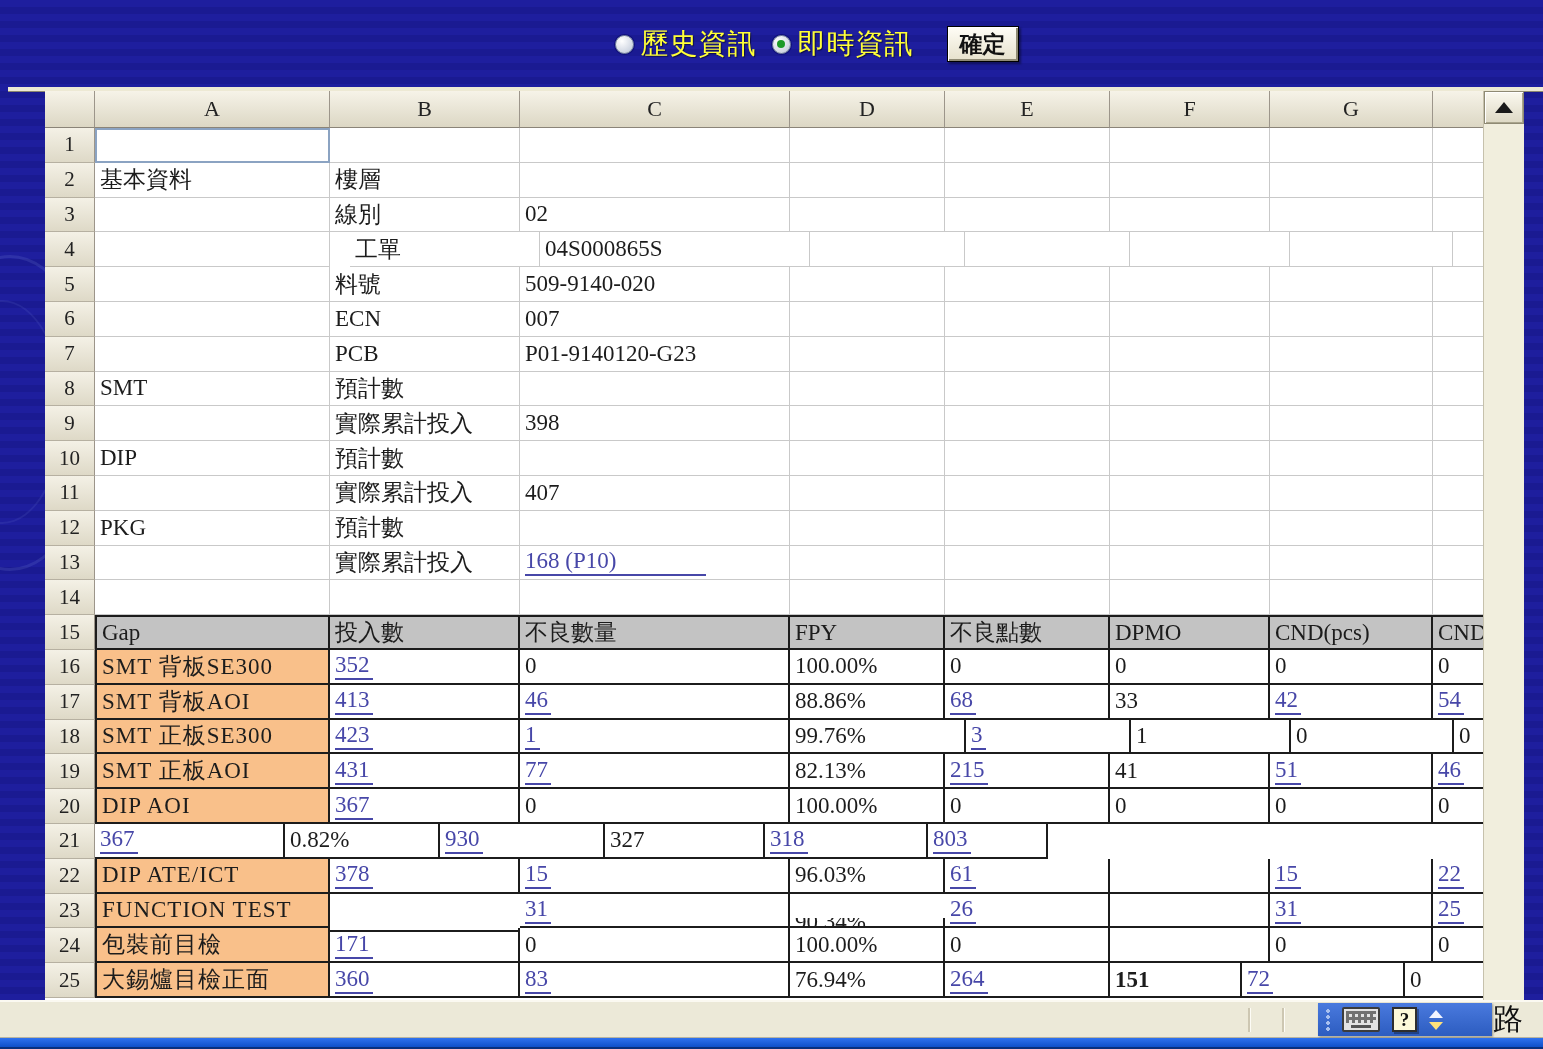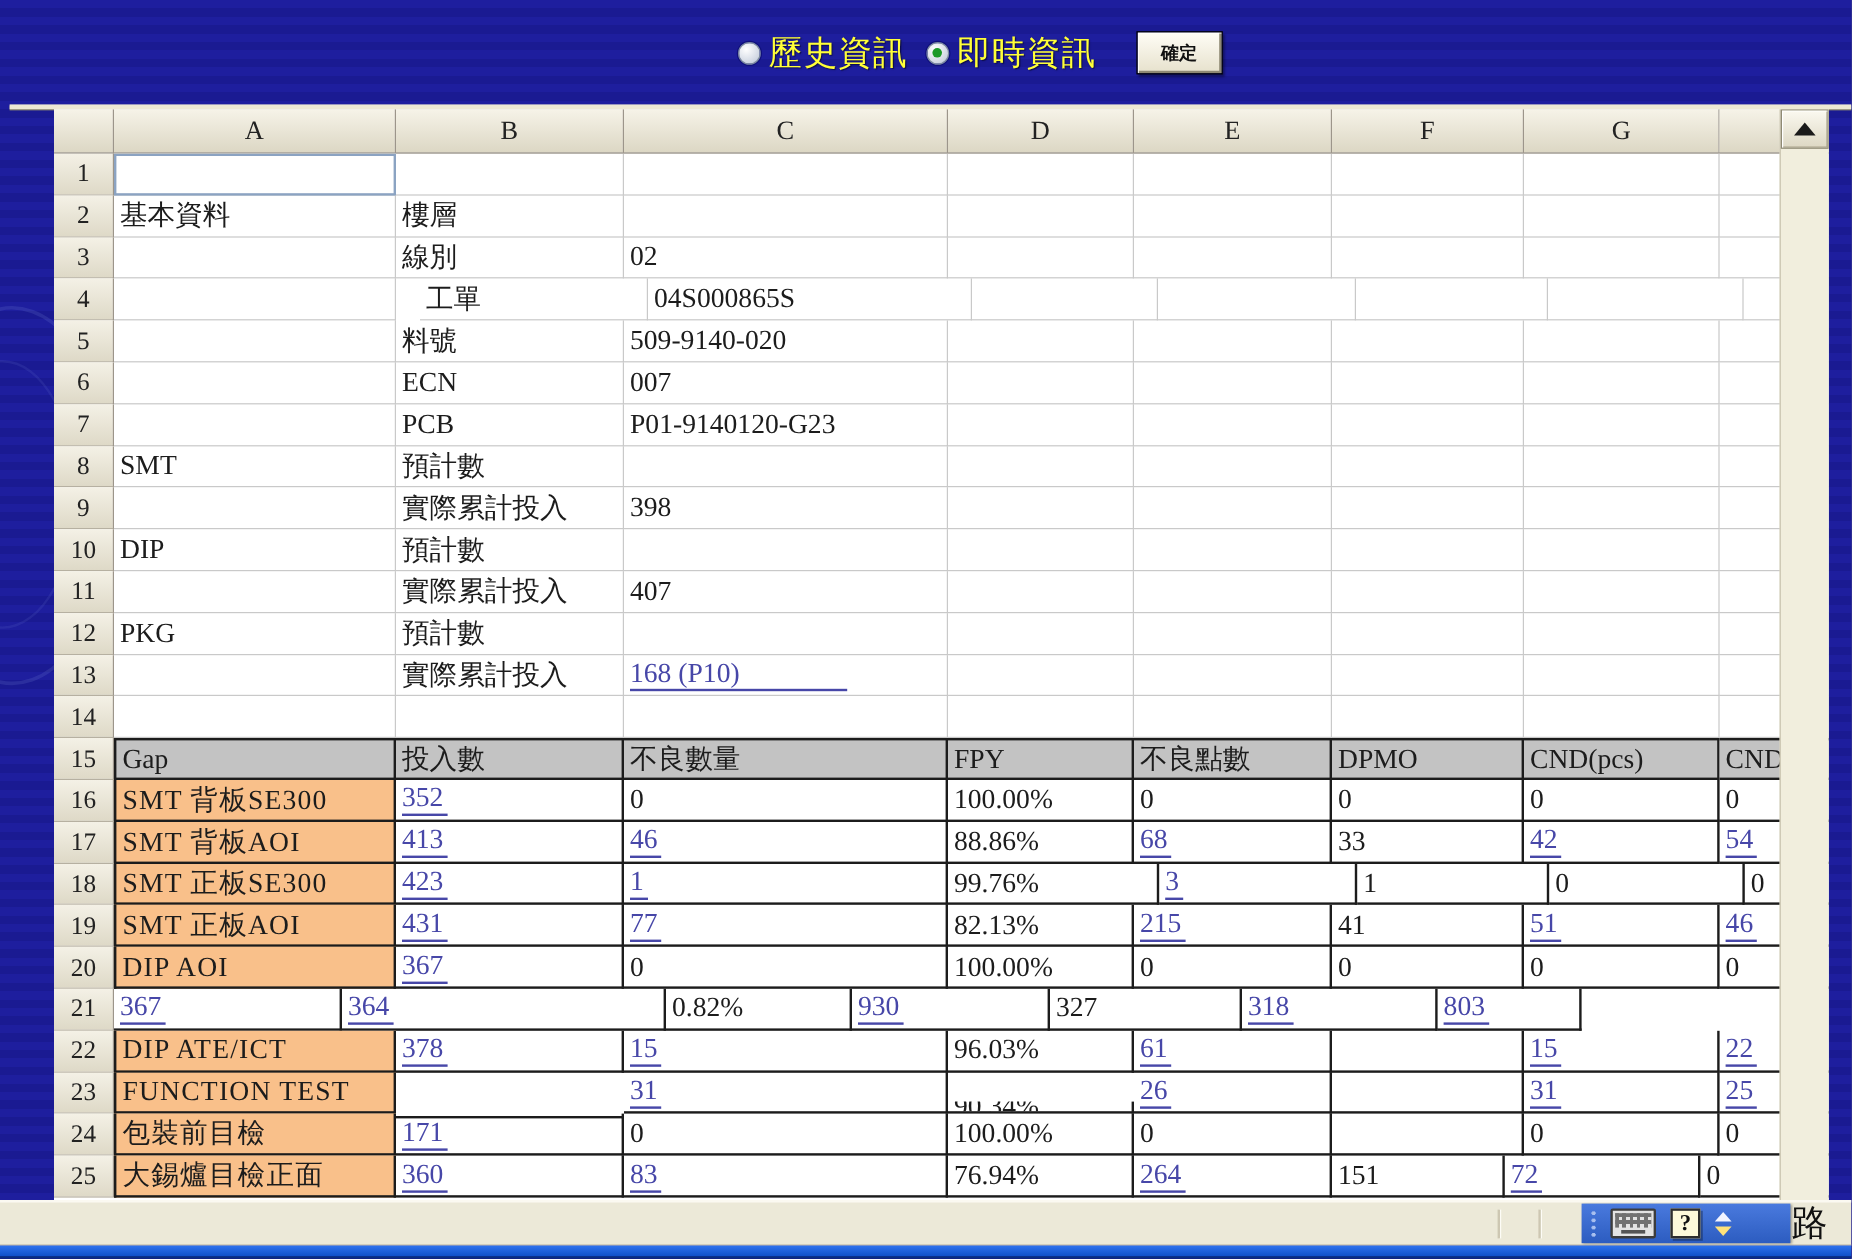--- a/index.html
+++ b/index.html
@@ -10,21 +10,21 @@
   .arc2{position:absolute;left:-60px;top:300px;width:120px;height:220px;border:2px solid rgba(150,170,235,.10);border-radius:50%;}
 
   
   .topbar{position:absolute;left:0;top:0;width:100%;height:88px;display:flex;align-items:center;}
   .radio-group{position:absolute;left:calc(50% + 45px);transform:translateX(-50%);display:flex;align-items:center;gap:7px;}
   .radio{width:17px;height:17px;border-radius:50%;background:radial-gradient(circle at 35% 30%,#ffffff,#cfd6e2 70%,#9aa6b8);border:1px solid #7c8aa0;display:inline-flex;align-items:center;justify-content:center;box-shadow:0 0 0 1px #10107a;}
   .radio .dot{width:8px;height:8px;border-radius:50%;background:#1c9a28;}
   .rlabel{color:#ffff38;font-size:28px;letter-spacing:1px;margin-right:8px;text-shadow:1px 1px 1px rgba(0,0,0,.55);}
   .confirm{margin-left:18px;min-width:72px;height:36px;background:linear-gradient(#fffdf6,#e6e1cc);
     border:1px solid #000;box-shadow:inset 1px 1px 0 #ffffff,inset -2px -2px 0 #8f8a74,2px 2px 2px rgba(0,0,0,.4);
-    font-family:inherit;font-size:15px;font-weight:600;color:#111;padding:0 8px;cursor:pointer;}
+    font-family:inherit;font-size:23px;font-weight:600;color:#111;padding:0 8px;cursor:pointer;}
 
   .topline{position:absolute;left:8px;top:87px;width:1535px;height:4px;background:#ede9d4;box-shadow:0 1px 0 #8a8670;}
 
   
   .sheet{position:absolute;left:45px;top:91px;width:1479px;height:909px;background:#ffffff;overflow:hidden;}
   .colhead{display:flex;height:37px;}
   .hcell{box-sizing:border-box;height:37px;flex:none;display:flex;align-items:center;justify-content:center;
     background:linear-gradient(#f6f3e8,#dcd7c4);border-right:1px solid #9c958a;border-bottom:1px solid #8a8478;
     font-size:22px;color:#222;}
   .gridrows{height:872px;overflow:hidden;}
@@ -353,23 +353,20 @@
           <div class="cell td" style="width: 165px;">0</div>
           <div class="cell td" style="width: 160px;">0</div>
           <div class="cell td" style="width: 163px;">0</div>
           <div class="cell td" style="width: 120px;">0</div>
         </div>
         <div class="row">
           <div class="rowhdr" style="width: 50px;">21</div>
           <div class="cell td" style="width: 190px;">
             <a href="#" class="lnk">367</a>
           </div>
-          <div class="cell td" style="width: 270px;">
-            <a href="#" class="lnk">364</a>
-          </div>
           <div class="cell td" style="width: 155px;">0.82%</div>
           <div class="cell td" style="width: 165px;">
             <a href="#" class="lnk">930</a>
           </div>
           <div class="cell td" style="width: 160px;">327</div>
           <div class="cell td" style="width: 163px;">
             <a href="#" class="lnk">318</a>
           </div>
           <div class="cell td" style="width: 120px;">
             <a href="#" class="lnk">803</a>
@@ -436,21 +433,21 @@
           <div class="cell td" style="width: 190px;">
             <a href="#" class="lnk">360</a>
           </div>
           <div class="cell td" style="width: 270px;">
             <a href="#" class="lnk">83</a>
           </div>
           <div class="cell td" style="width: 155px;">76.94%</div>
           <div class="cell td" style="width: 165px;">
             <a href="#" class="lnk">264</a>
           </div>
-          <div class="cell td" style="width: 144px;">151</div>
+          <div class="cell td" style="width: 132px; font-weight: bold;">151</div>
           <div class="cell td" style="width: 163px;">
             <a href="#" class="lnk">72</a>
           </div>
           <div class="cell td" style="width: 120px;">0</div>
         </div>
       </div>
     <div class="vscroll">
       <div class="scrollbtn">
           <span class="tri-up"></span>
         </div>

